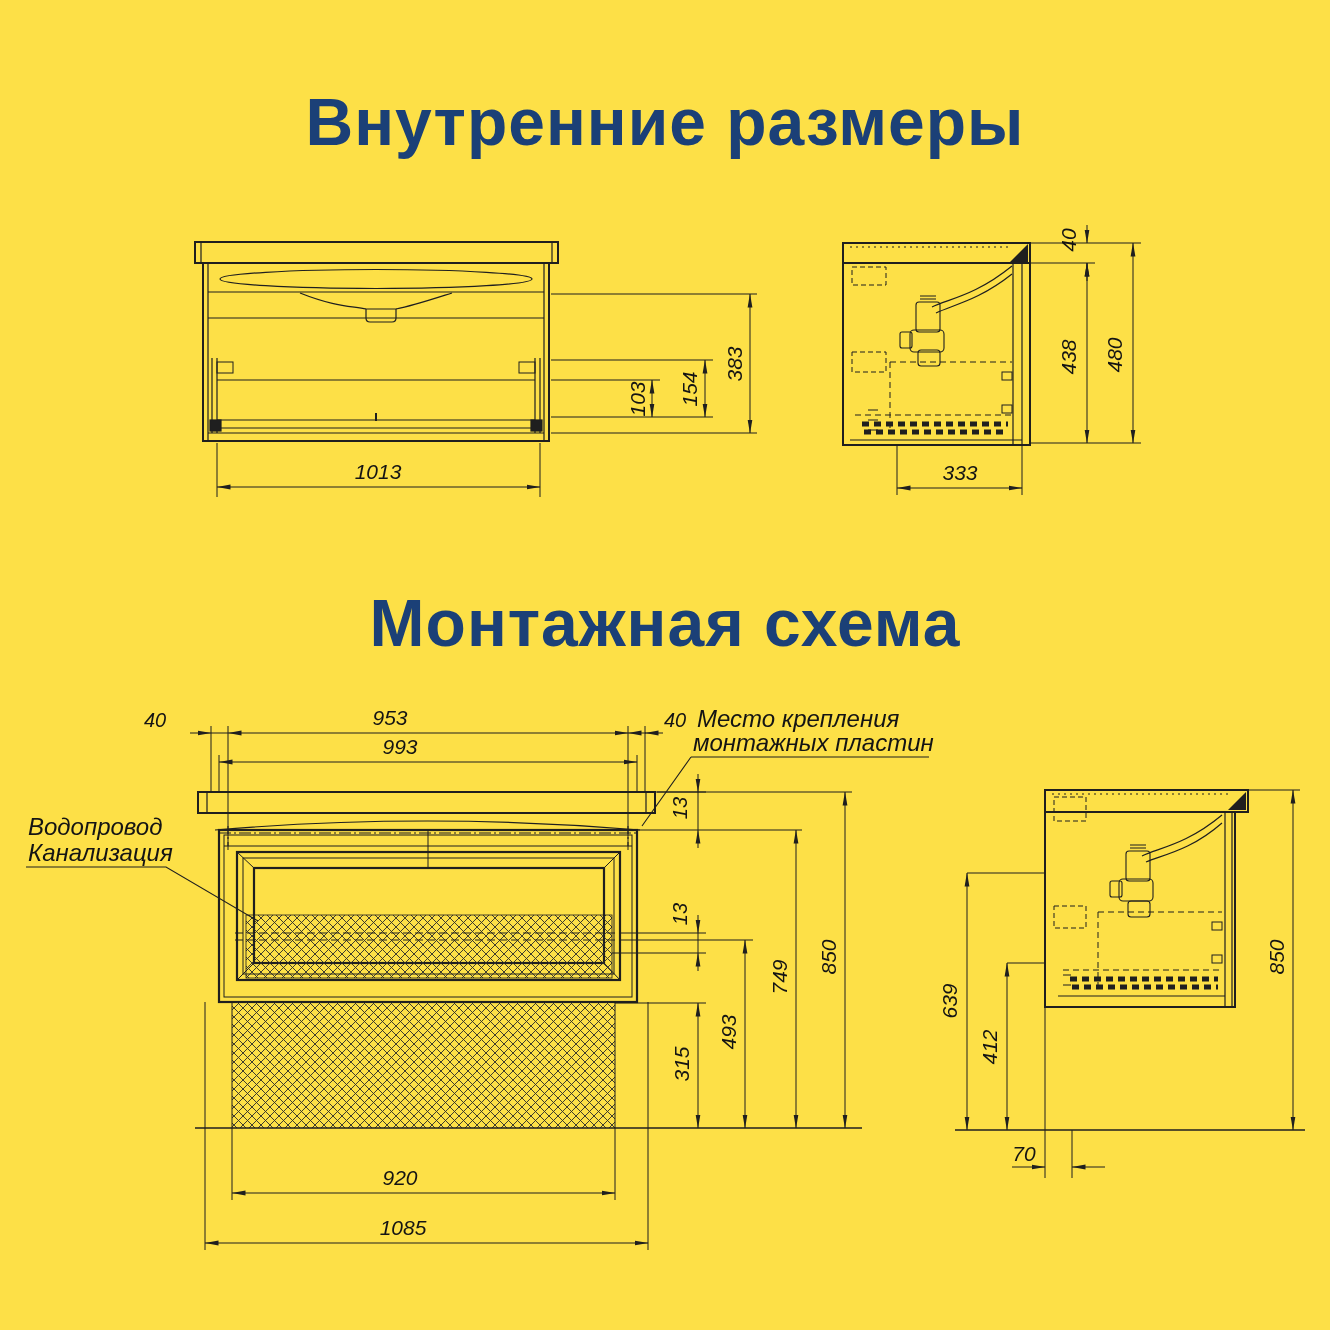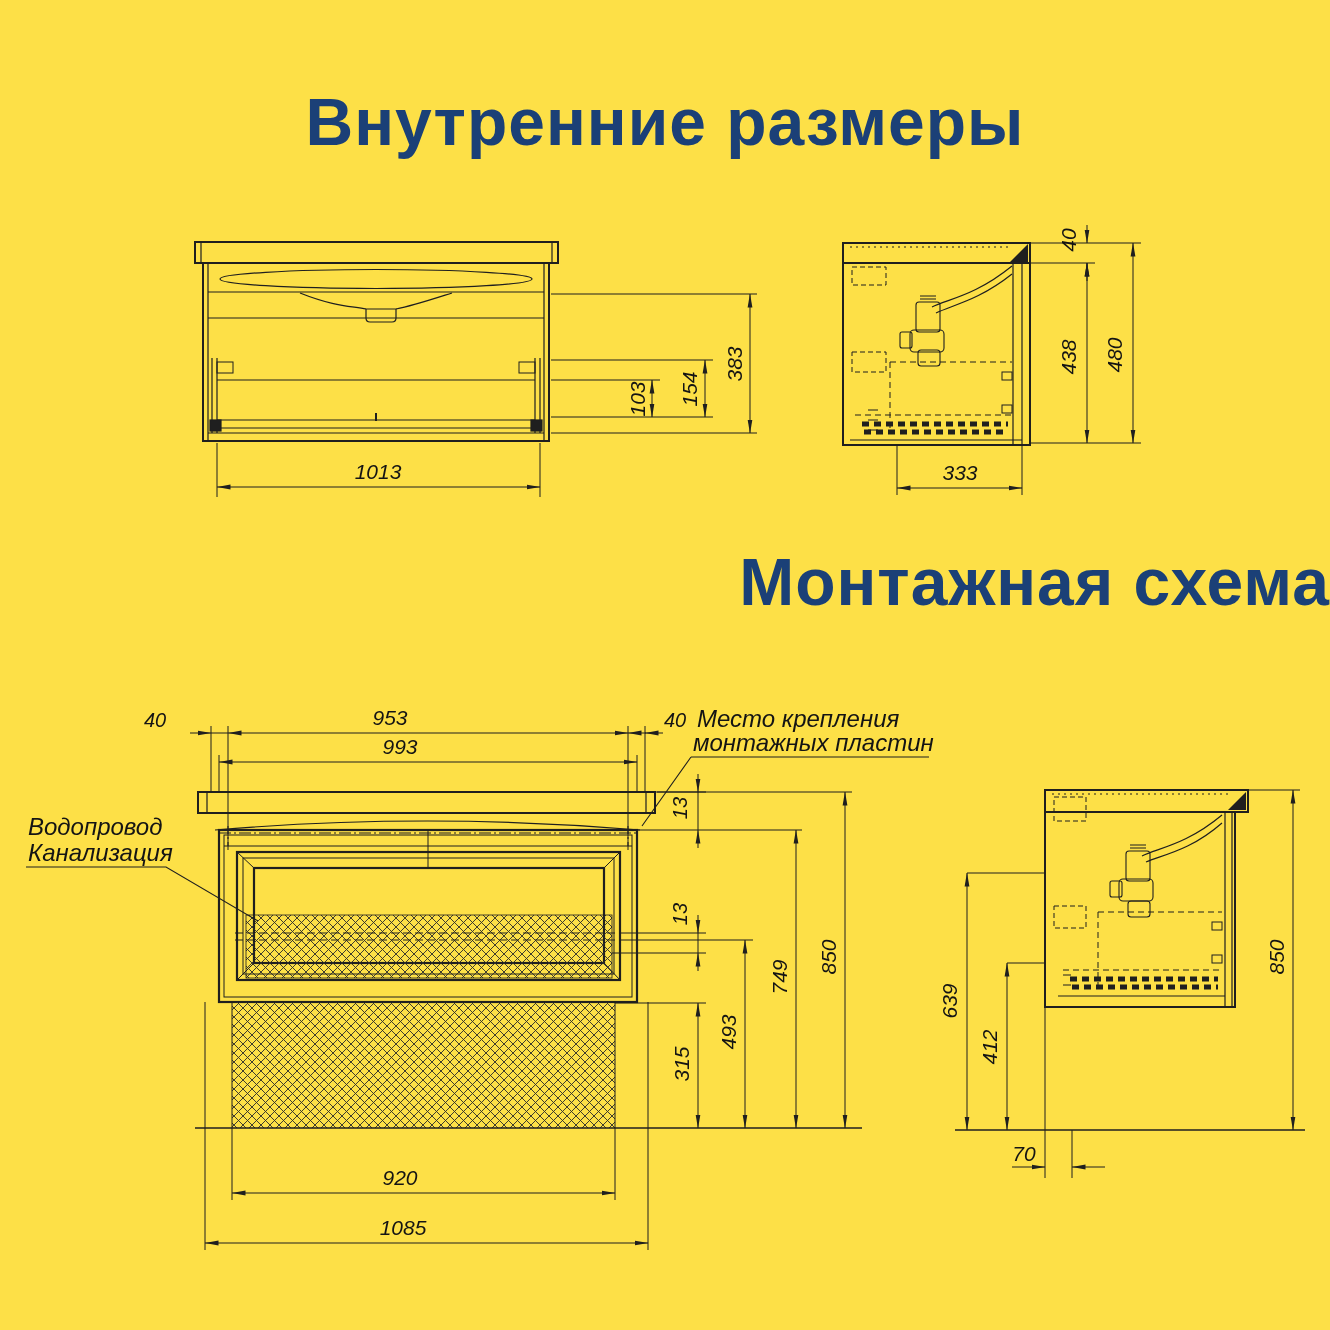--- a/index.html
+++ b/index.html
@@ -1,21 +1,21 @@
 <!DOCTYPE html>
 <html><head>
 <meta charset="utf-8">
 <style>
   html,body{margin:0;padding:0;}
   body{width:1330px;height:1330px;background:#d9dde2;font-family:"Liberation Sans",sans-serif;}
   .page{position:relative;width:1330px;height:1330px;background:#fde047;overflow:hidden;}
   .big-title{position:absolute;left:0;width:1330px;text-align:center;
     font-weight:800;font-size:66px;letter-spacing:1px;color:#1b4077;}
   #title1{top:84px;}
-  #title2{top:544px;text-align:right;}
+  #title2{top:585px;}
   svg text{font-family:"Liberation Sans",sans-serif;}
   .dim{font-size:21px;font-style:italic;fill:#141414;}
   .lbl{font-size:24px;font-style:italic;fill:#141414;}
   .sm{font-size:20px;font-style:italic;fill:#141414;}
 </style>
 </head>
 <body>
 
 <div class="page">
 

